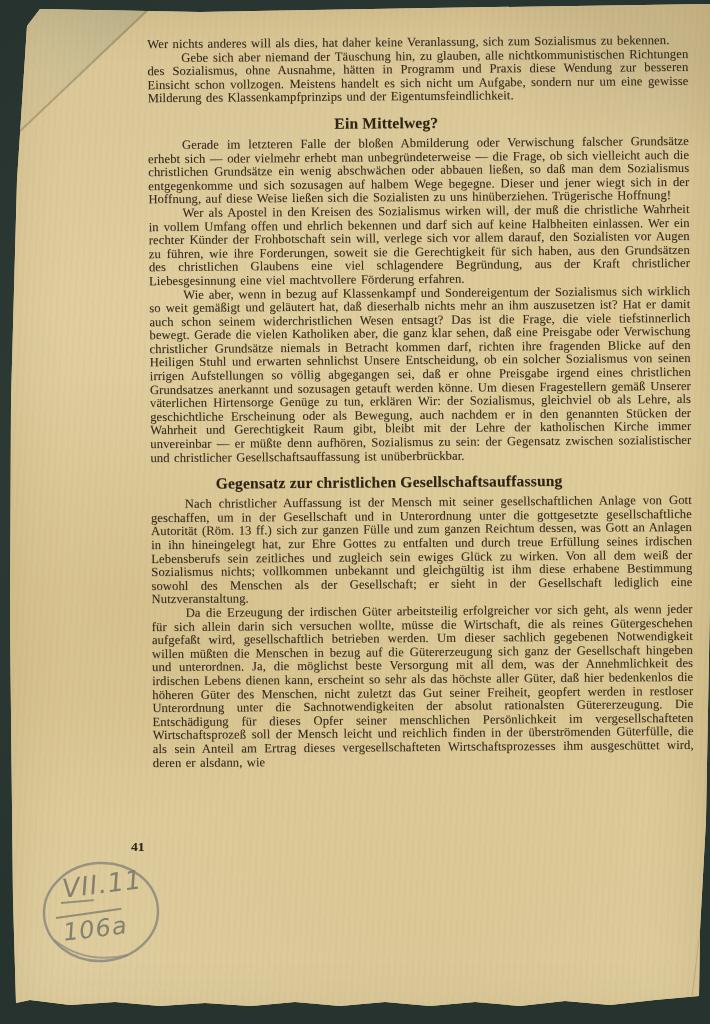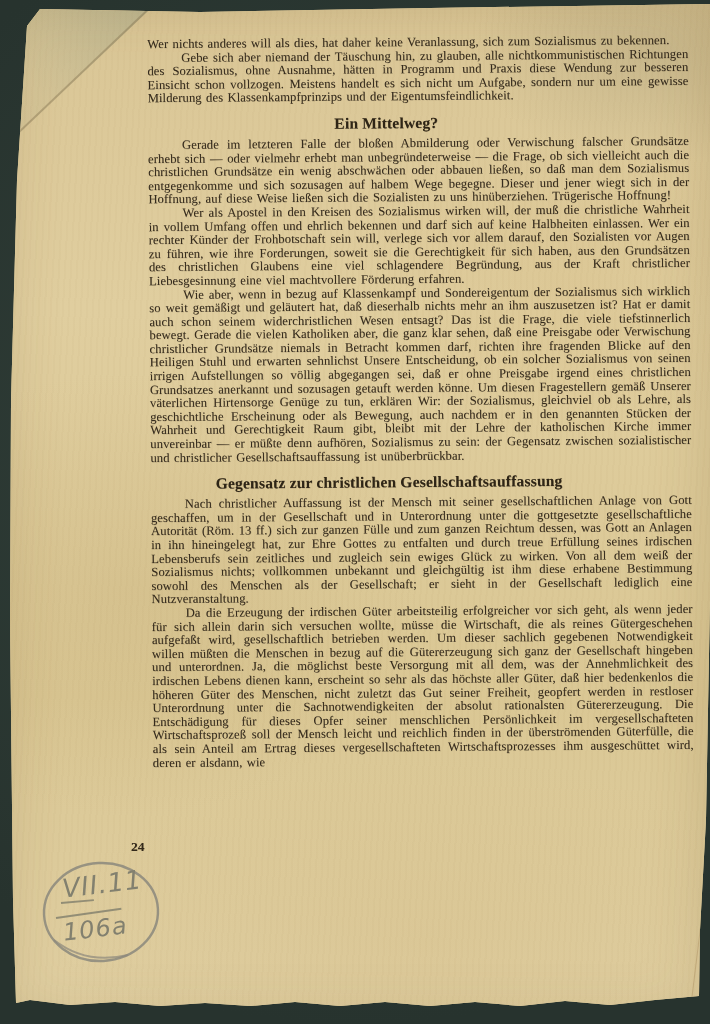--- a/index.html
+++ b/index.html
@@ -88,21 +88,21 @@
         <h2 class="heading">Ein Mittelweg?</h2>
         <p class="para indent">Gerade im letzteren Falle der bloßen Abmilderung oder Verwischung falscher Grundsätze erhebt sich — oder vielmehr erhebt man unbegründeterweise — die Frage, ob sich vielleicht auch die christlichen Grundsätze ein wenig abschwächen oder abbauen ließen, so daß man dem Sozialismus entgegenkomme und sich sozusagen auf halbem Wege begegne. Dieser und jener wiegt sich in der Hoffnung, auf diese Weise ließen sich die Sozialisten zu uns hinüberziehen. Trügerische Hoffnung!</p>
         <p class="para indent">Wer als Apostel in den Kreisen des Sozialismus wirken will, der muß die christliche Wahrheit in vollem Umfang offen und ehrlich bekennen und darf sich auf keine Halbheiten einlassen. Wer ein rechter Künder der Frohbotschaft sein will, verlege sich vor allem darauf, den Sozialisten vor Augen zu führen, wie ihre Forderungen, soweit sie die Gerechtigkeit für sich haben, aus den Grundsätzen des christlichen Glaubens eine viel schlagendere Begründung, aus der Kraft christlicher Liebesgesinnung eine viel machtvollere Förderung erfahren.</p>
         <p class="para indent">Wie aber, wenn in bezug auf Klassenkampf und Sondereigentum der Sozialismus sich wirklich so weit gemäßigt und geläutert hat, daß dieserhalb nichts mehr an ihm auszusetzen ist? Hat er damit auch schon seinem widerchristlichen Wesen entsagt? Das ist die Frage, die viele tiefstinnerlich bewegt. Gerade die vielen Katholiken aber, die ganz klar sehen, daß eine Preisgabe oder Verwischung christlicher Grundsätze niemals in Betracht kommen darf, richten ihre fragenden Blicke auf den Heiligen Stuhl und erwarten sehnlichst Unsere Entscheidung, ob ein solcher Sozialismus von seinen irrigen Aufstellungen so völlig abgegangen sei, daß er ohne Preisgabe irgend eines christlichen Grundsatzes anerkannt und sozusagen getauft werden könne. Um diesen Fragestellern gemäß Unserer väterlichen Hirtensorge Genüge zu tun, erklären Wir: der Sozialismus, gleichviel ob als Lehre, als geschichtliche Erscheinung oder als Bewegung, auch nachdem er in den genannten Stücken der Wahrheit und Gerechtigkeit Raum gibt, bleibt mit der Lehre der katholischen Kirche immer unvereinbar — er müßte denn aufhören, Sozialismus zu sein: der Gegensatz zwischen sozialistischer und christlicher Gesellschaftsauffassung ist unüberbrückbar.</p>
         <h2 class="heading">Gegensatz zur christlichen Gesellschaftsauffassung</h2>
         <p class="para indent">Nach christlicher Auffassung ist der Mensch mit seiner gesellschaftlichen Anlage von Gott geschaffen, um in der Gesellschaft und in Unterordnung unter die gottgesetzte gesellschaftliche Autorität (Röm. 13 ff.) sich zur ganzen Fülle und zum ganzen Reichtum dessen, was Gott an Anlagen in ihn hineingelegt hat, zur Ehre Gottes zu entfalten und durch treue Erfüllung seines irdischen Lebensberufs sein zeitliches und zugleich sein ewiges Glück zu wirken. Von all dem weiß der Sozialismus nichts; vollkommen unbekannt und gleichgültig ist ihm diese erhabene Bestimmung sowohl des Menschen als der Gesellschaft; er sieht in der Gesellschaft lediglich eine Nutzveranstaltung.</p>
         <p class="para indent">Da die Erzeugung der irdischen Güter arbeitsteilig erfolgreicher vor sich geht, als wenn jeder für sich allein darin sich versuchen wollte, müsse die Wirtschaft, die als reines Gütergeschehen aufgefaßt wird, gesellschaftlich betrieben werden. Um dieser sachlich gegebenen Notwendigkeit willen müßten die Menschen in bezug auf die Gütererzeugung sich ganz der Gesellschaft hingeben und unterordnen. Ja, die möglichst beste Versorgung mit all dem, was der Annehmlichkeit des irdischen Lebens dienen kann, erscheint so sehr als das höchste aller Güter, daß hier bedenkenlos die höheren Güter des Menschen, nicht zuletzt das Gut seiner Freiheit, geopfert werden in restloser Unterordnung unter die Sachnotwendigkeiten der absolut rationalsten Gütererzeugung. Die Entschädigung für dieses Opfer seiner menschlichen Persönlichkeit im vergesellschafteten Wirtschaftsprozeß soll der Mensch leicht und reichlich finden in der überströmenden Güterfülle, die als sein Anteil am Ertrag dieses vergesellschafteten Wirtschaftsprozesses ihm ausgeschüttet wird, deren er alsdann, wie</p>
       </div>
   </div>
 
-  <div class="page-number">24</div>
+  <div class="page-number">41</div>
 
   <div class="annotation">
     <svg width="122" height="108" viewBox="0 0 122 108">
       <ellipse cx="61" cy="54" rx="57" ry="49" fill="none" stroke="#8b887c" stroke-width="2.4" opacity="0.85" transform="rotate(-3 61 54)"></ellipse>
       <path d="M 14 82 Q 46 107 88 97" fill="none" stroke="#8b887c" stroke-width="2" opacity="0.7"></path>
     </svg>
     <span class="hand l1">VII.11</span>
     <div class="pline u-vii"></div>
     <div class="pline frac"></div>
     <span class="hand l2">106a</span>

